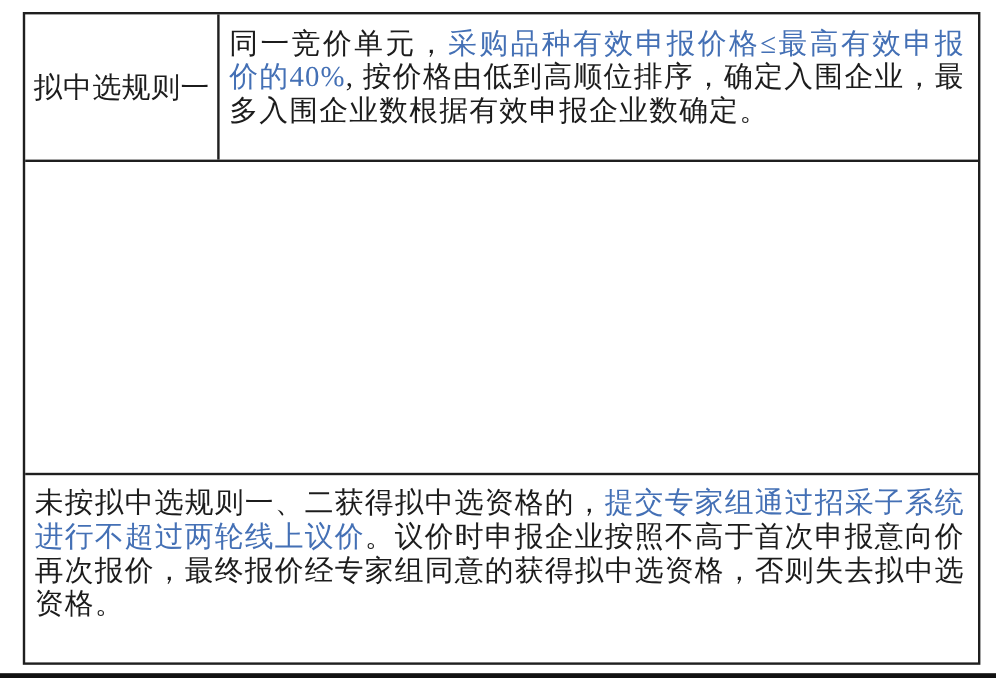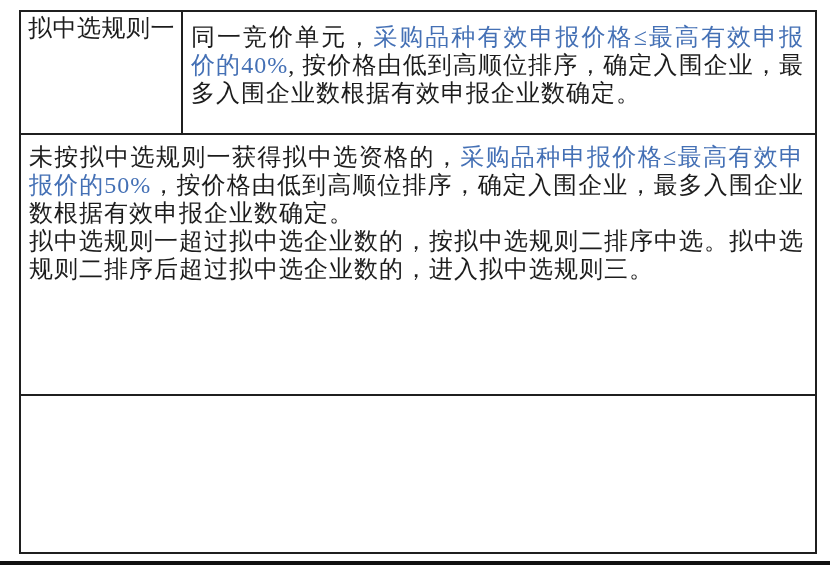--- a/index.html
+++ b/index.html
@@ -35,20 +35,21 @@
     border-top: 2px solid #1f1f1f;
   }
   .row-1 { height: 121px; }
   .row-2 { height: 261px; }
   .row-3 { height: 158px; }
   .label-cell {
     width: 162px;
     box-sizing: border-box;
     border-right: 2px solid #1f1f1f;
     display: flex;
+    align-items: center;
     padding-left: 7px;
     font-size: 24px;
     letter-spacing: 0.5px;
     flex-shrink: 0;
   }
   .text-cell {
     flex: 1;
     box-sizing: border-box;
     padding: 8px 11px 0 8px;
     font-size: 24px;
@@ -81,26 +82,25 @@
     <div class="rule-row row-1">
       <div class="label-cell">
         <span>拟中选规则一</span>
       </div>
       <div class="text-cell">
         <p><span class="run">同一竞价单元，</span><span class="run blue">采购品种有效申报价格≤最高有效申报价的40%</span><span class="run">, 按价格由低到高顺位排序，确定入围企业，最多入围企业数根据有效申报企业数确定。</span></p>
       </div>
     </div>
 
     <div class="rule-row row-2">
-      <div class="text-cell">
-        <p><span class="run">未按拟中选规则一获得拟中选资格的，</span><span class="run blue">采购品种申报价格≤最高有效申报价的50%</span><span class="run">，按价格由低到高顺位排序，确定入围企业，最多入围企业数根据有效申报企业数确定。</span></p>
-        <p><span class="run">拟中选规则一超过拟中选企业数的，按拟中选规则二排序中选。拟中选规则二排序后超过拟中选企业数的，进入拟中选规则三。</span></p>
-      </div>
     </div>
 
     <div class="rule-row row-3">
+      <div class="text-cell">
+        <p><span class="run">未按拟中选规则一、二获得拟中选资格的，</span><span class="run blue">提交专家组通过招采子系统进行不超过两轮线上议价</span><span class="run">。议价时申报企业按照不高于首次申报意向价再次报价，最终报价经专家组同意的获得拟中选资格，否则失去拟中选资格。</span></p>
+      </div>
     </div>
 
   </div>
 
   <div class="bottom-rule"></div>
 
 </div>
 
 </body></html>

